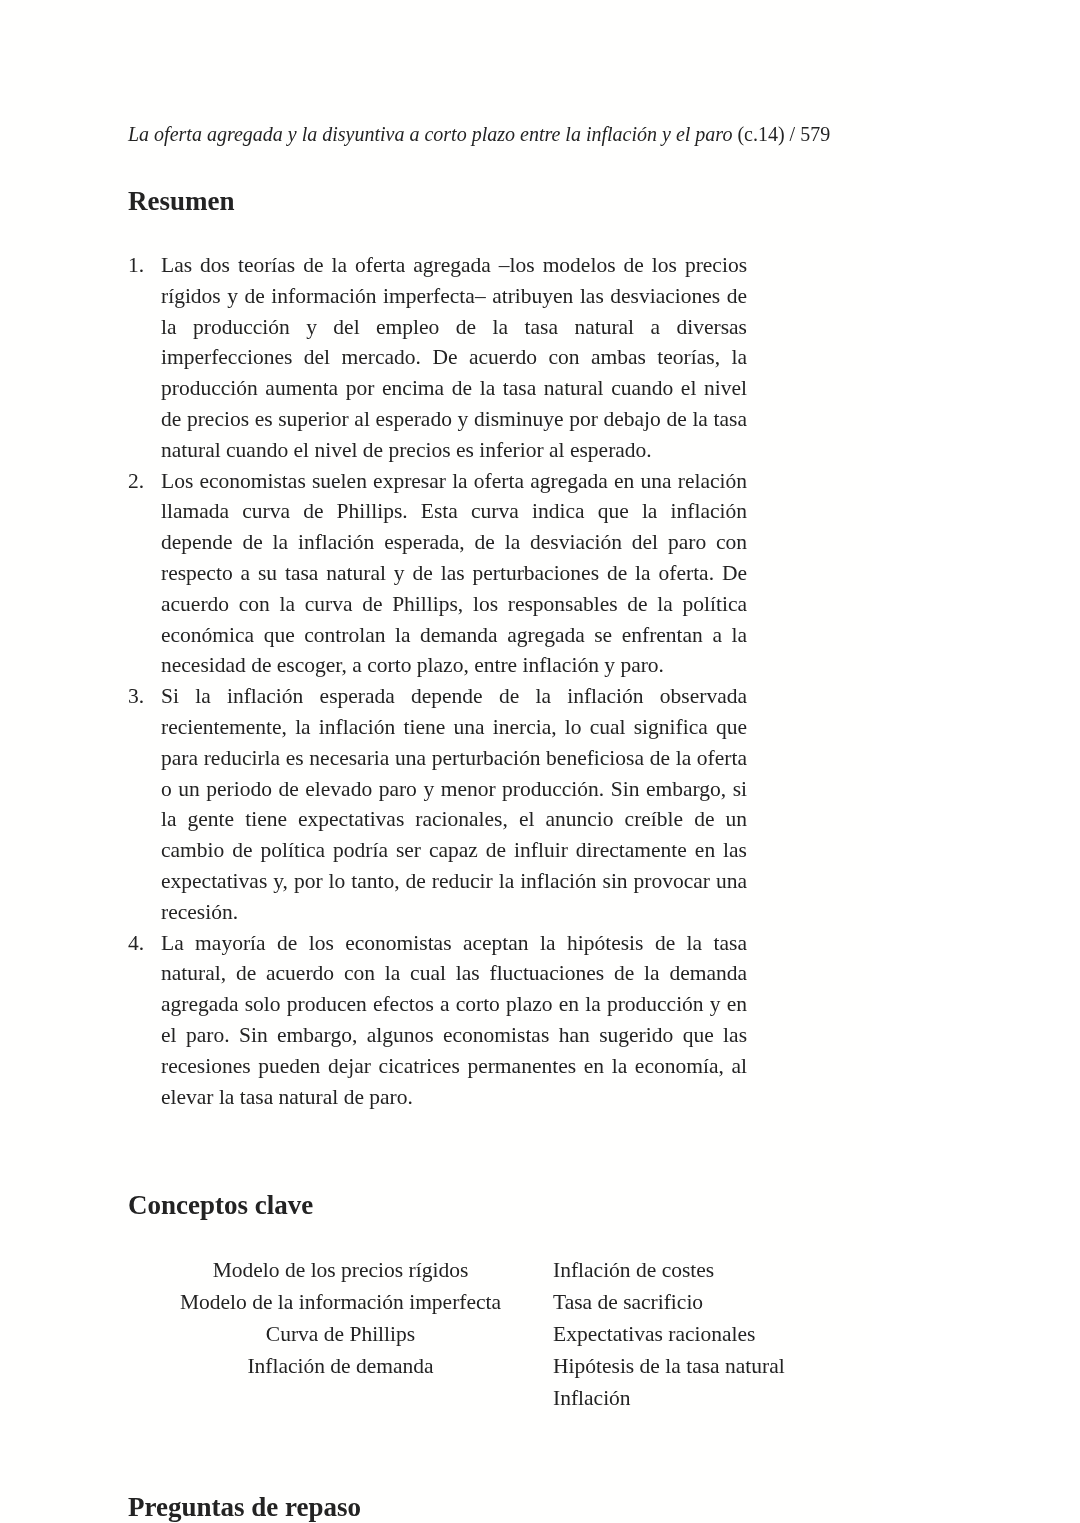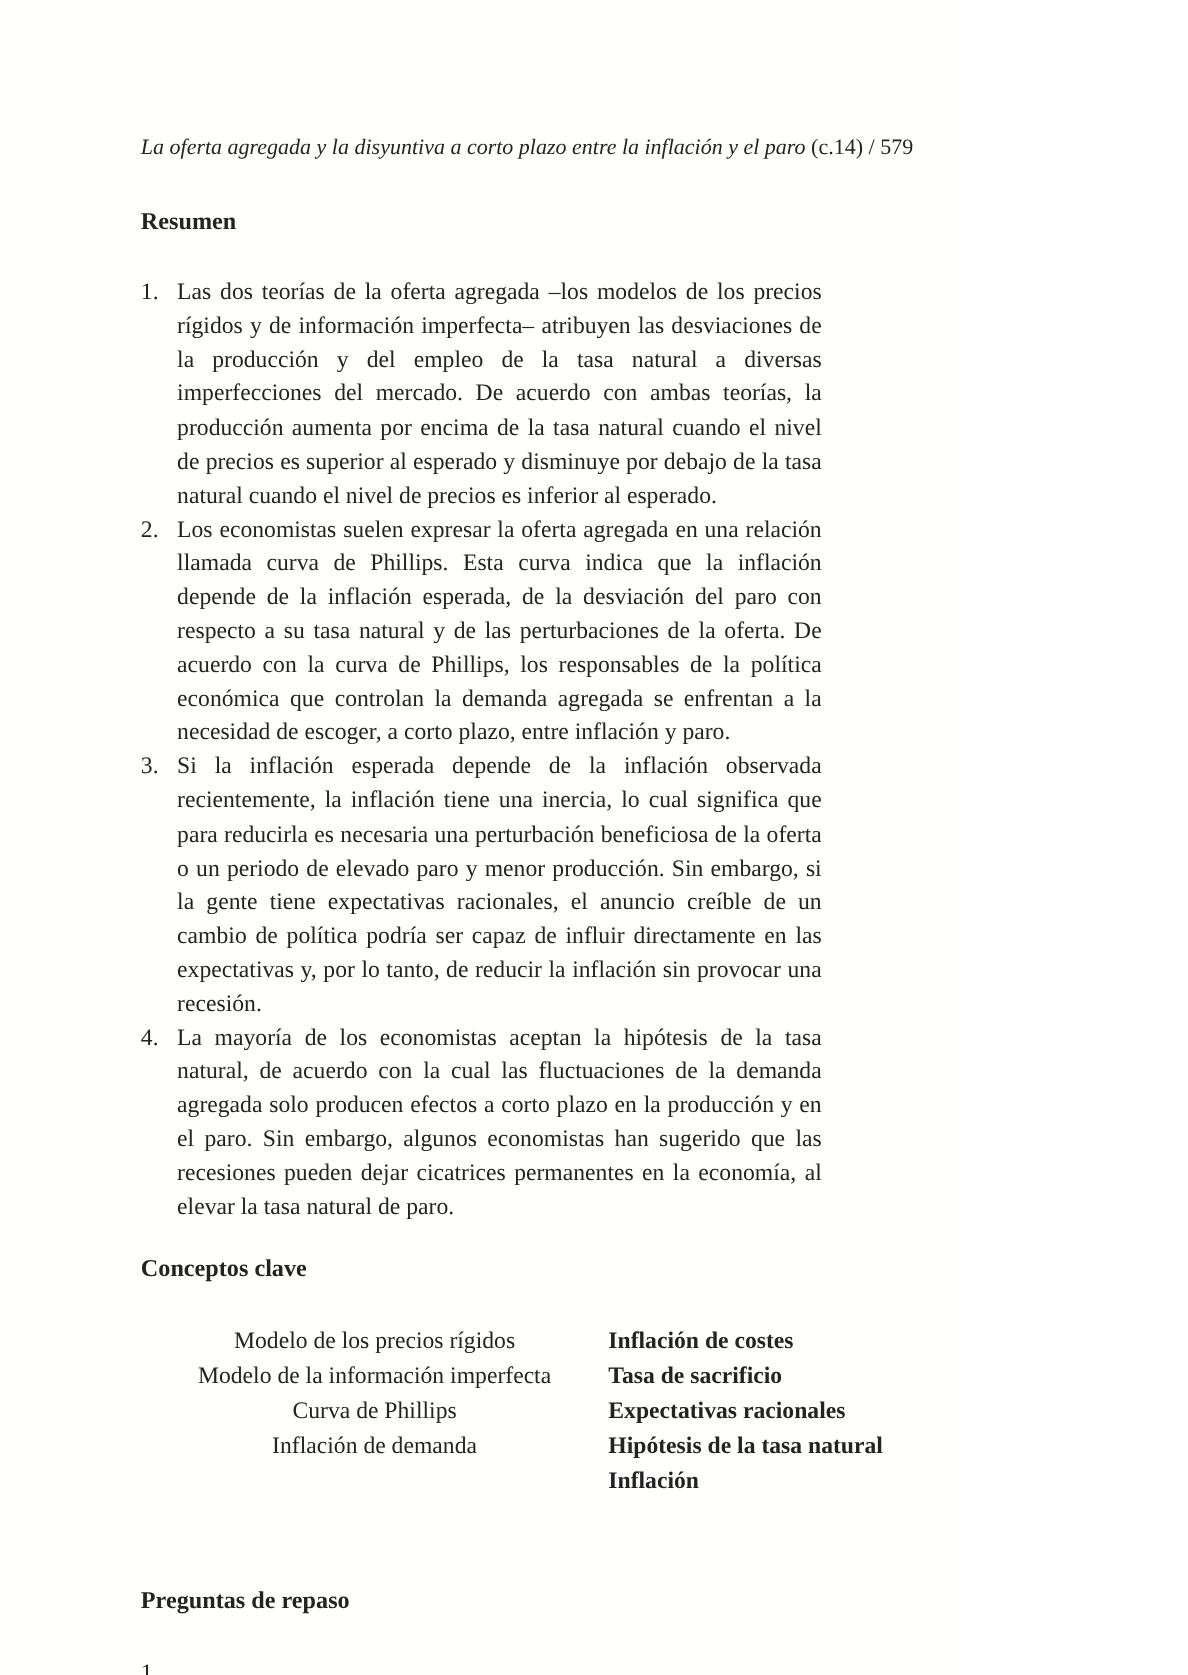--- a/index.html
+++ b/index.html
@@ -24,26 +24,26 @@
     text-align: right;
     font-size: 20px;
     line-height: 28px;
     white-space: nowrap;
   }
   .rh-italic { font-style: italic; }
   .rh-roman  { font-style: normal; }
 
   .section-heading {
     font-weight: bold;
-    font-size: 22px;
+    font-size: 27px;
     line-height: 26px;
     margin: 0;
   }
   .heading-summary   { margin-top: 40px; }
-  .heading-concepts  { margin-top: 28px; }
+  .heading-concepts  { margin-top: 80px; }
   .heading-questions { margin-top: 80px; }
 
   .num-list {
     list-style: none;
     margin: 36px 0 0 0;
     padding: 0;
     font-size: 21.5px;
     line-height: 30.8px;
   }
   .num-list li {
@@ -58,21 +58,21 @@
   }
   .questions-list { margin-top: 37px; }
 
   .concepts-columns {
     display: flex;
     margin-top: 36px;
     font-size: 21.5px;
     line-height: 32px;
   }
   .concepts-col-left  { width: 425px; flex: 0 0 auto; text-align: center; }
-  .concepts-col-right { flex: 1 1 auto; font-weight: bold; }
+  .concepts-col-right { flex: 1 1 auto; }
   .concept-item { white-space: nowrap; }
 </style>
 </head>
 <body>
 
 <div class="page">
 
   <div class="running-header">
     <span class="rh-italic">La oferta agregada y la disyuntiva a corto plazo entre la inflación y el paro</span><span class="rh-roman"> (c.14) / 579</span>
   </div>

